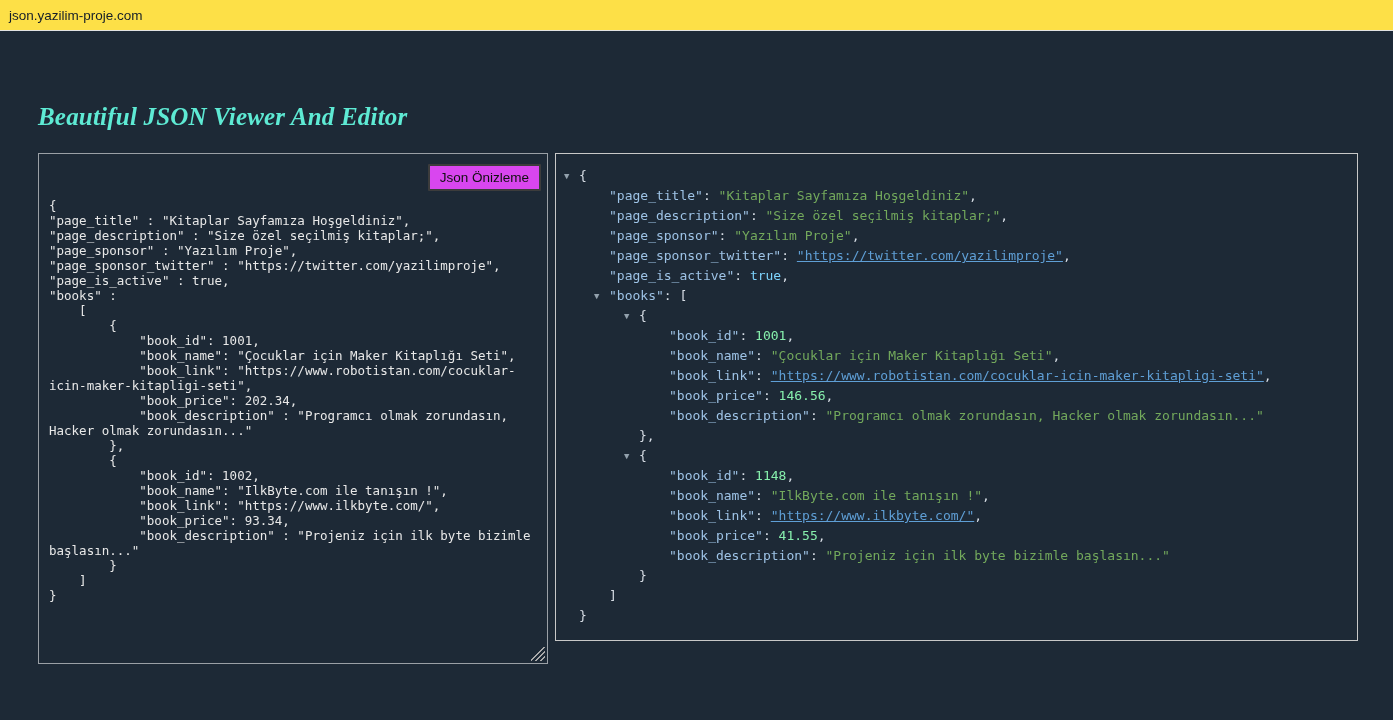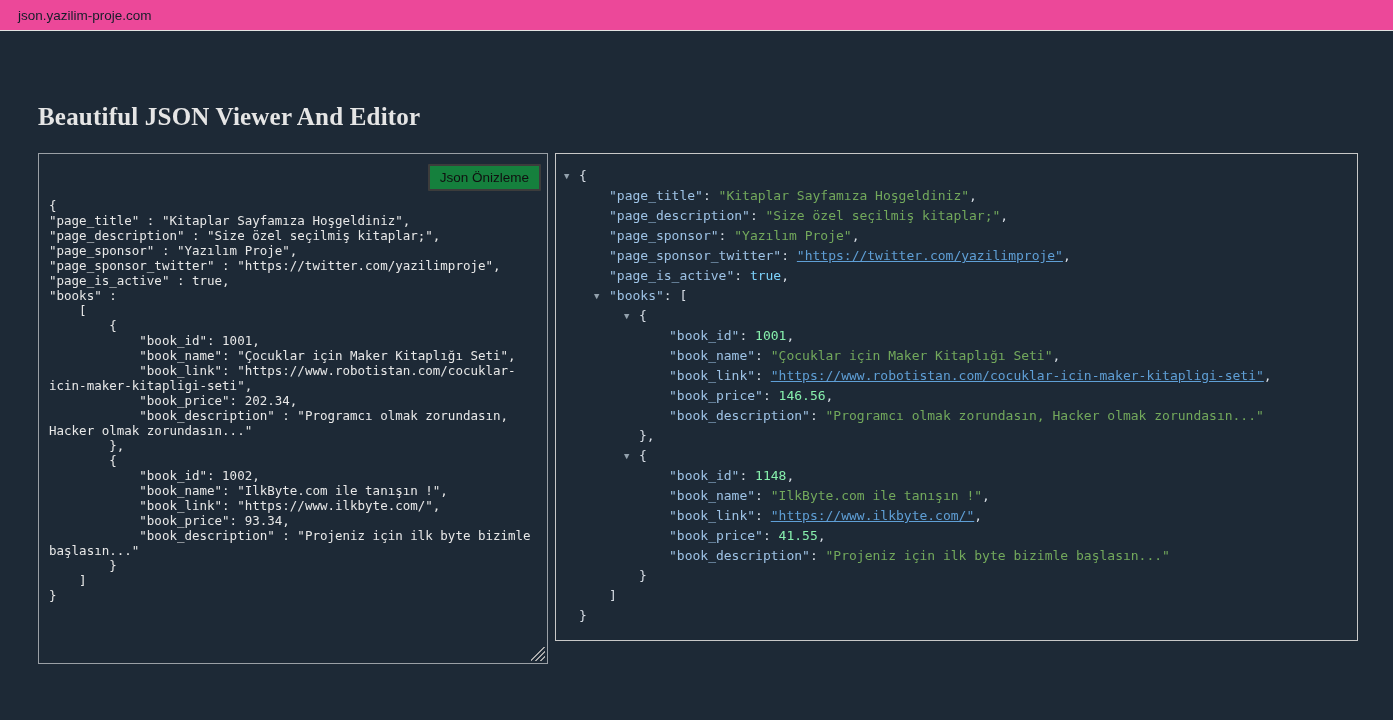--- a/index.html
+++ b/index.html
@@ -5,38 +5,38 @@
   * { margin:0; padding:0; box-sizing:border-box; }
   html,body { width:1393px; height:720px; }
   body {
     background:#1d2936;
     font-family:"Liberation Sans", sans-serif;
     position:relative;
     overflow:hidden;
   }
   .topbar {
     position:absolute; top:0; left:0; width:100%; height:31px;
-    background:#ec4899; border-bottom:1px solid #e2e2e2;
-    display:flex; align-items:center; padding:0 18px;
+    background:#fde047; border-bottom:1px solid #e2e2e2;
+    display:flex; align-items:center; padding:0 9px;
   }
   .topbar .url { font-size:13.5px; color:#141e29; }
   h1.page-title {
     position:absolute; left:38px; top:103px;
     font-family:"Liberation Serif", serif;
-    font-size:25px; font-weight:bold; color:#e5e5e5; letter-spacing:.2px;
+    font-size:25px; font-weight:bold; color:#5eead4; letter-spacing:.2px;font-style:italic;
   }
   
   .panel-left {
     position:absolute; left:38px; top:153px; width:510px; height:511px;
     border:1px solid #9aa0a6; display:flex; flex-direction:column;
   }
   .panel-left .toolbar { display:flex; justify-content:flex-end; padding:10px 6px 0; }
   button.preview-btn {
     font-family:"Liberation Sans", sans-serif; font-size:13.5px; color:#101010;
-    background:#15803d; border:2px solid #3c3c3c;
+    background:#d946ef; border:2px solid #3c3c3c;
     padding:4px 10px; cursor:pointer; border-radius:1px;
   }
   textarea.raw-json {
     flex:1; margin:7px 2px 2px 10px;
     background:transparent; border:none; outline:none; resize:none;
     color:#e8e8e8; font-family:"DejaVu Sans Mono", monospace;
     font-size:12.5px; line-height:15px;
     white-space:pre-wrap; word-break:break-word; overflow:auto;
   }
   .grip {

